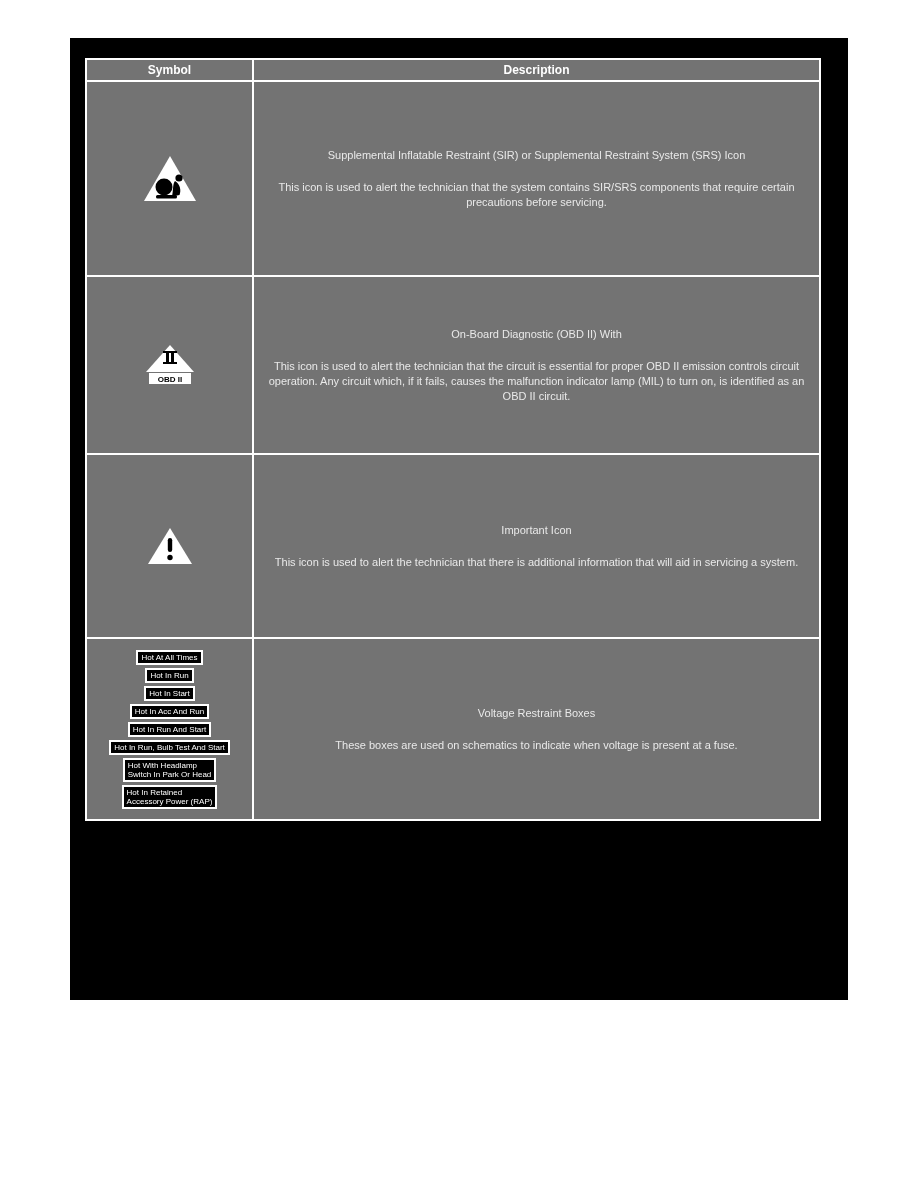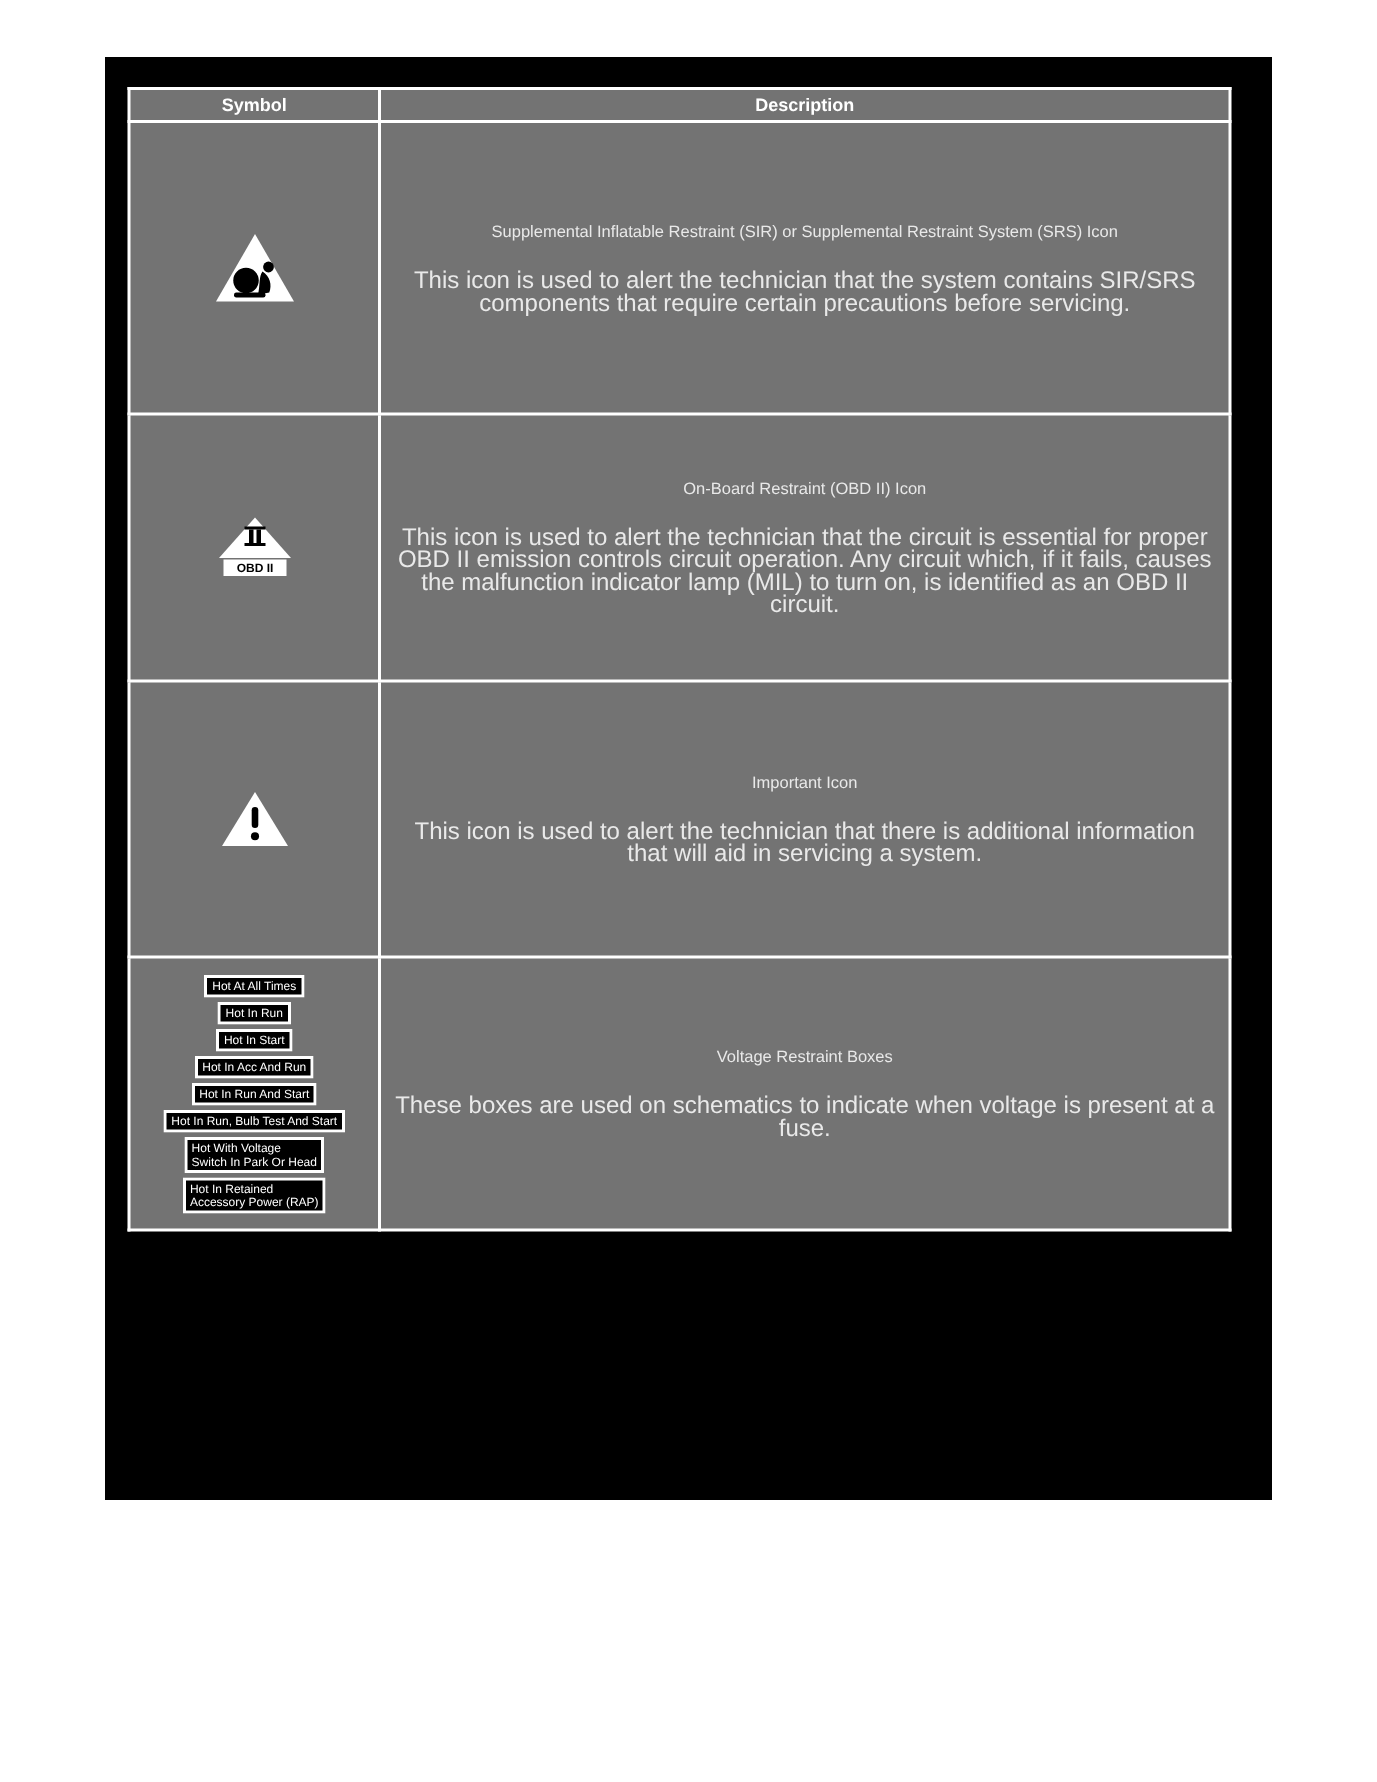--- a/index.html
+++ b/index.html
@@ -21,21 +21,21 @@
     vertical-align:middle;padding:0;
   }
   th{color:#ffffff;font-size:12px;font-weight:bold;height:20px;text-align:center;}
   .sym-col{width:167px;}
   .desc-col{width:567px;}
   .sym-cell{text-align:center;}
   .row1{height:195px;padding-left:40px;} .row2{height:178px;} .row3{height:184px;}
   .row4{height:182px;border-radius:18px;} .row5{height:178px;}
   .desc-inner{display:flex;flex-direction:column;justify-content:center;align-items:center;gap:18px;height:100%;padding:0 8px;}
   .cell-title{color:#e9e9e9;font-size:11px;line-height:14px;text-align:center;}
-  .cell-body{color:#e9e9e9;font-size:16px;line-height:15px;text-align:center;max-width:552px;}
+  .cell-body{color:#e9e9e9;font-size:11px;line-height:15px;text-align:center;max-width:552px;}
   
   .vbox-stack{display:flex;flex-direction:column;align-items:center;gap:3px;}
   .vbox{
     display:inline-block;border:2px solid #ffffff;background:#000000;
     color:#ffffff;font-size:8px;line-height:9px;padding:1px 3px;white-space:nowrap;
   }
   .vbox.two-line{text-align:left;}
   
   .dashed-box{width:34px;height:44px;border:2px dashed #e9e9e9;margin:0 auto;}
   svg{display:block;margin:0 auto;}
@@ -80,21 +80,21 @@
           <rect x="21" y="7" width="14" height="2" fill="#000000"></rect>
           <rect x="24" y="9" width="3" height="9" fill="#000000"></rect>
           <rect x="29" y="9" width="3" height="9" fill="#000000"></rect>
           <rect x="21" y="18" width="14" height="2" fill="#000000"></rect>
           <rect x="7" y="29" width="42" height="11" fill="#ffffff"></rect>
           <text x="28" y="37.5" font-size="8" font-weight="bold" fill="#000000" text-anchor="middle" font-family="Liberation Sans, sans-serif">OBD II</text>
         </svg>
       </td>
       <td>
         <div class="desc-inner">
-          <div class="cell-title">On-Board Restraint (OBD II) Icon</div>
+          <div class="cell-title">On-Board Diagnostic (OBD II) With</div>
           <div class="cell-body">This icon is used to alert the technician that the circuit is essential for proper OBD II emission controls circuit operation. Any circuit which, if it fails, causes the malfunction indicator lamp (MIL) to turn on, is identified as an OBD II circuit.</div>
         </div>
       </td>
     </tr>
 
     <tr class="row3">
       <td class="sym-cell">
         <svg width="48" height="41" viewBox="0 0 48 41">
           <polygon points="24,2 46,38 2,38" fill="#ffffff"></polygon>
           <rect x="21.8" y="12" width="4.4" height="14" rx="2.2" fill="#000000"></rect>
@@ -111,21 +111,21 @@
 
     <tr class="row4">
       <td class="sym-cell">
         <div class="vbox-stack">
           <span class="vbox">Hot At All Times</span>
           <span class="vbox">Hot In Run</span>
           <span class="vbox">Hot In Start</span>
           <span class="vbox">Hot In Acc And Run</span>
           <span class="vbox">Hot In Run And Start</span>
           <span class="vbox">Hot In Run, Bulb Test And Start</span>
-          <span class="vbox two-line"><span>Hot With Voltage</span><br><span>Switch In Park Or Head</span></span>
+          <span class="vbox two-line"><span>Hot With Headlamp</span><br><span>Switch In Park Or Head</span></span>
           <span class="vbox two-line"><span>Hot In Retained</span><br><span>Accessory Power (RAP)</span></span>
         </div>
       </td>
       <td>
         <div class="desc-inner">
           <div class="cell-title">Voltage Restraint Boxes</div>
           <div class="cell-body">These boxes are used on schematics to indicate when voltage is present at a fuse.</div>
         </div>
       </td>
     </tr>

